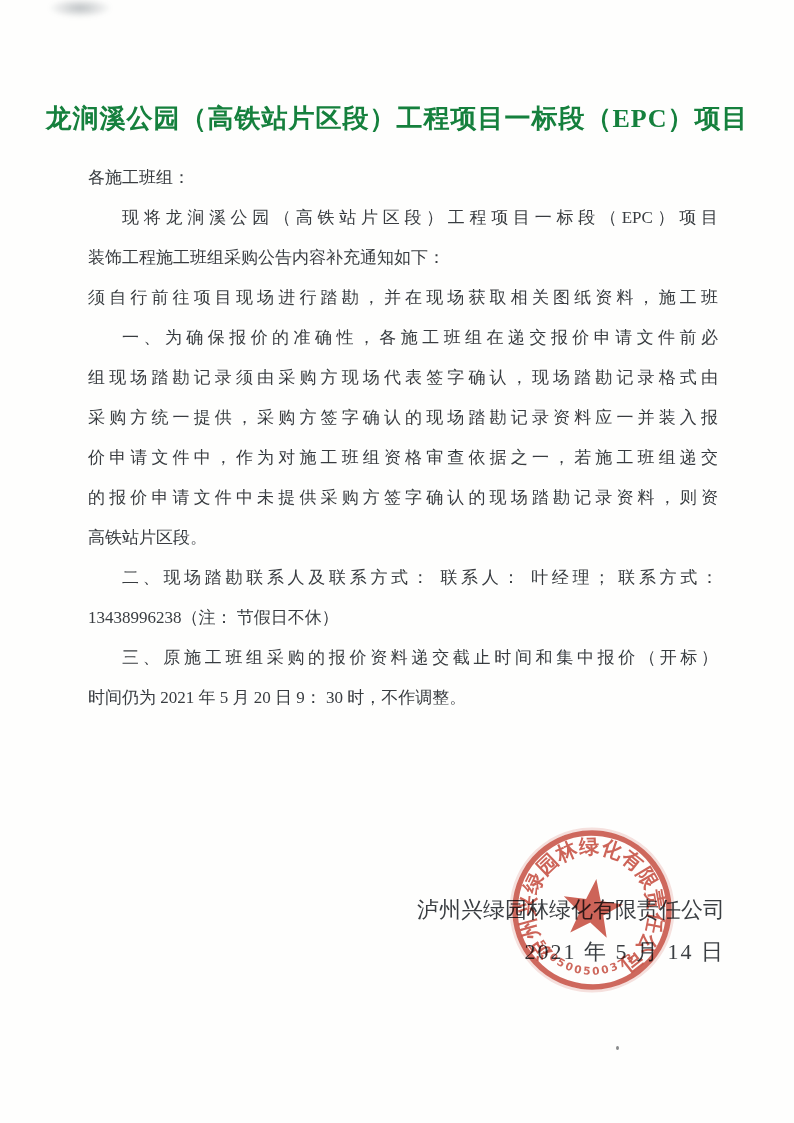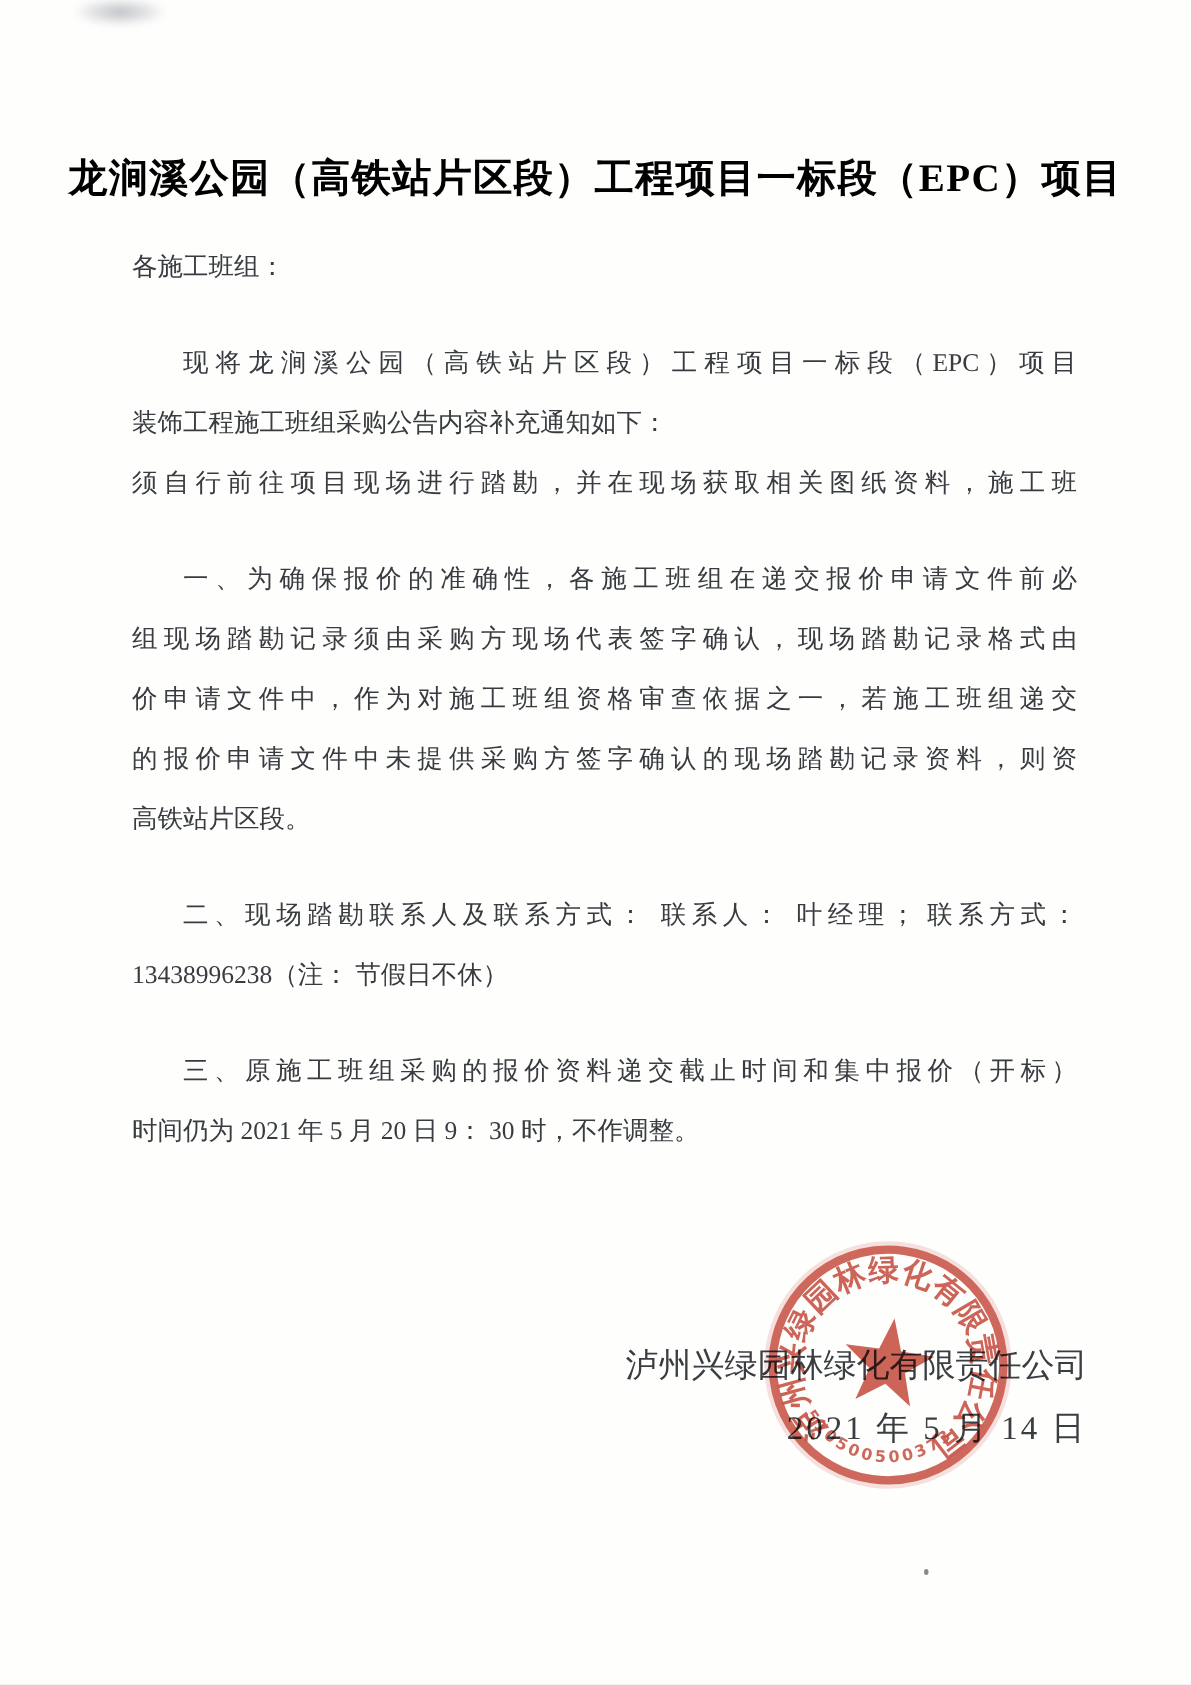--- a/index.html
+++ b/index.html
@@ -28,30 +28,30 @@
     background: #4a4d50;
     border-radius: 50%;
     opacity: 0.65;
   }
   .doc-title {
     margin: 94px 40px 0 40px;
     text-align: center;
     font-size: 26px;
     font-weight: bold;
     line-height: 50px;
-    color: #000000;
+    color: #15803d;
     letter-spacing: 1px;
   }
   .doc-body {
     margin: 14px 76px 0 88px;
     font-size: 17px;
     line-height: 40px;
   }
   .bl { white-space: nowrap; }
-  .bl.ind { padding-left: 2em; margin-top: 24px; }
+  .bl.ind { padding-left: 2em; }
   .bl.j {
     white-space: normal;
     text-align: justify;
     text-align-last: justify;
   }
   .signature {
     position: absolute;
     top: 889px;
     right: 69px;
     text-align: right;
@@ -85,20 +85,21 @@
     <div>龙涧溪公园（高铁站片区段）工程项目一标段（EPC）项目</div>
   </div>
 
   <div class="doc-body">
     <div class="bl">各施工班组：</div>
     <div class="bl ind j">现将龙涧溪公园（高铁站片区段）工程项目一标段（EPC）项目</div>
     <div class="bl">装饰工程施工班组采购公告内容补充通知如下：</div>
     <div class="bl j">须自行前往项目现场进行踏勘，并在现场获取相关图纸资料，施工班</div>
     <div class="bl ind j">一、为确保报价的准确性，各施工班组在递交报价申请文件前必</div>
     <div class="bl j">组现场踏勘记录须由采购方现场代表签字确认，现场踏勘记录格式由</div>
+    <div class="bl j">采购方统一提供，采购方签字确认的现场踏勘记录资料应一并装入报</div>
     <div class="bl j">价申请文件中，作为对施工班组资格审查依据之一，若施工班组递交</div>
     <div class="bl j">的报价申请文件中未提供采购方签字确认的现场踏勘记录资料，则资</div>
     <div class="bl">高铁站片区段。</div>
     <div class="bl ind j">二、现场踏勘联系人及联系方式： 联系人： 叶经理； 联系方式：</div>
     <div class="bl">13438996238（注： 节假日不休）</div>
     <div class="bl ind j">三、原施工班组采购的报价资料递交截止时间和集中报价（开标）</div>
     <div class="bl">时间仍为 2021 年 5 月 20 日 9： 30 时，不作调整。</div>
   </div>
 
   <div class="signature">

